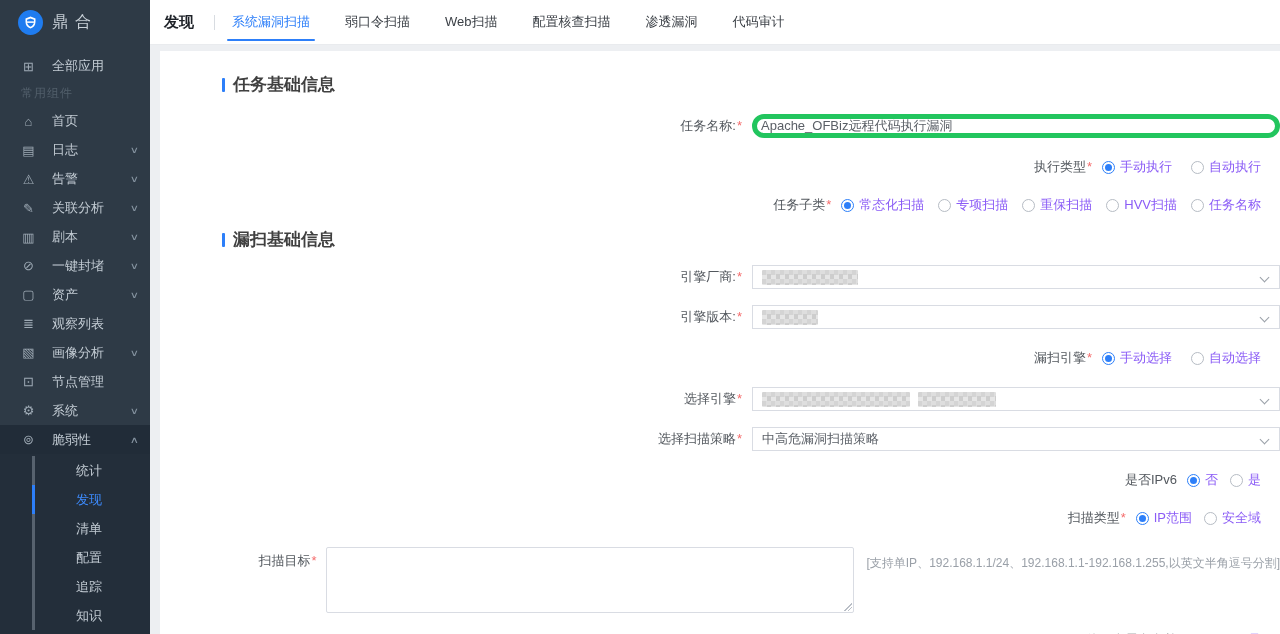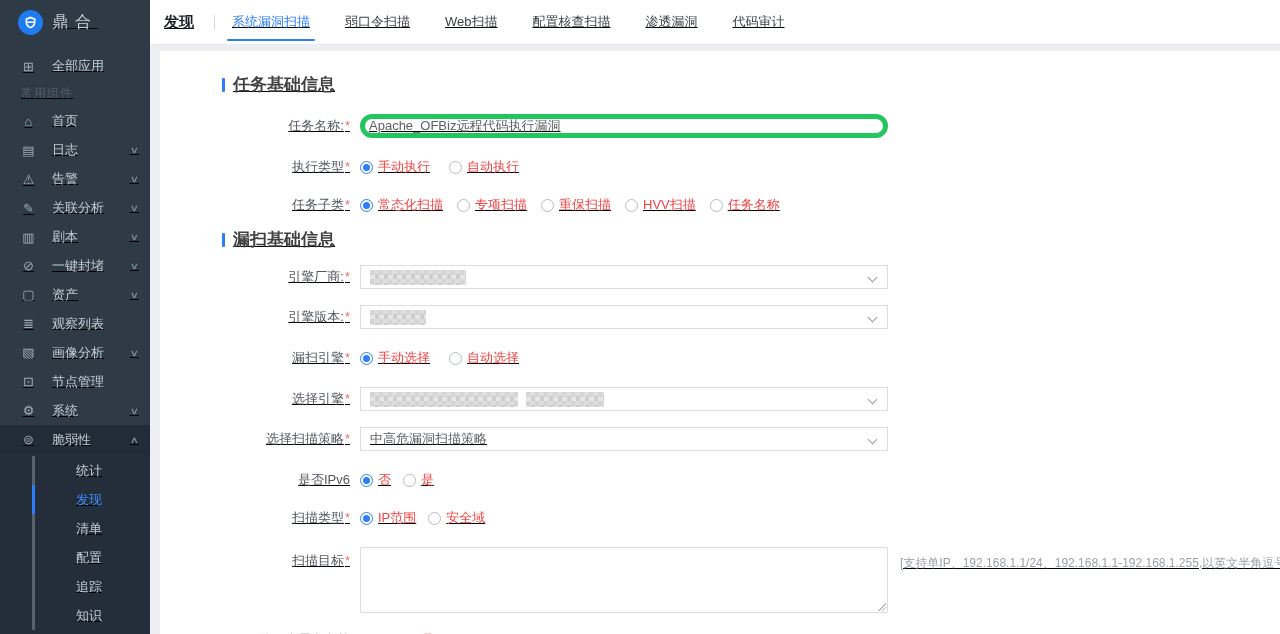--- a/index.html
+++ b/index.html
@@ -1,17 +1,17 @@
 <!DOCTYPE html>
 <html><head>
 <meta charset="utf-8">
 <style>
   * { margin:0; padding:0; box-sizing:border-box; }
   html,body { width:1280px; height:634px; overflow:hidden; font-family:"Liberation Sans",sans-serif; background:#fff; }
-  .app { display:flex; width:1280px; height:634px;text-decoration:underline; }
+  .app { display:flex; width:1280px; height:634px; }
 
   
   .sidebar { width:150px; flex-shrink:0; background:#2e3a46; color:#c3ccd4; font-size:13px; display:flex; flex-direction:column; overflow:hidden; }
   .logo-row { height:44px; display:flex; align-items:center; padding-left:18px; gap:9px; flex-shrink:0; }
   .logo-badge { width:25px; height:25px; border-radius:50%; background:#1f7cf0; display:flex; align-items:center; justify-content:center; flex-shrink:0; }
   .brand-name { color:#d7dee5; font-size:16px; letter-spacing:7px; font-weight:400; opacity:.92; }
   .nav-item { height:29px; display:flex; align-items:center; padding:0 12px 0 21px; cursor:pointer; }
   .nav-icon { width:15px; font-size:13px; color:#9fabb6; text-align:center; flex-shrink:0; }
   .nav-label { flex:1; margin-left:16px; white-space:nowrap; }
   .nav-chevron { font-size:9px; color:#8593a0; transform:scaleX(1.4); }
@@ -34,34 +34,34 @@
   .tab.active { color:#2d7ff9; }
   .tab.active::after { content:""; position:absolute; left:-5px; right:-5px; bottom:3px; height:2px; background:#2d7ff9; border-radius:1px; }
 
   .content { flex:1; padding:6px 0 0 10px; min-height:0; }
   .card { background:#fff; height:100%; padding:22px 0 0 62px; overflow:hidden; }
 
   .section-head { display:flex; align-items:center; gap:8px; margin-bottom:18px; }
   .section-bar { width:3px; height:14px; background:#2d7ff9; border-radius:1px; }
   .section-title { font-size:17px; font-weight:bold; color:#404040; }
 
-  .row { display:flex; align-items:center; margin-bottom:16px; }
+  .row { display:flex; align-items:center; margin-bottom:16px;justify-content:flex-end; }
   .row.tall { margin-bottom:20px; }
   .row.top { align-items:flex-start; }
   .flabel { width:138px; flex-shrink:0; text-align:right; font-size:13px; color:#53585e; padding-right:10px; white-space:nowrap; }
   .req { color:#f56c6c; margin-left:1px; }
 
   .text-input { width:528px; height:24px; border:5px solid #22c55e; border-radius:12px; padding:0 4px; font-size:13px; color:#5a5f66; font-family:"Liberation Sans",sans-serif; outline:none; background:#fff; }
   .select { width:528px; height:24px; border:1px solid #d9dce3; border-radius:0; background:#fff; position:relative; display:flex; align-items:center; padding:0 26px 0 9px; cursor:pointer; }
   .select .sel-text { font-size:13px; color:#5a5f66; white-space:nowrap; }
   .sel-chev { position:absolute; right:11px; top:8px; width:7px; height:7px; border-right:1.4px solid #9aa0a8; border-bottom:1.4px solid #9aa0a8; transform:rotate(45deg); }
   .redact { height:15px; border-radius:1px; background:conic-gradient(#dedede 25%, #cdcdcd 0 50%, #e6e6e6 0 75%, #d4d4d4 0) 0 0/9px 9px; filter:blur(.6px); }
 
   .radio-group { display:flex; align-items:center; }
-  .radio { display:flex; align-items:center; gap:5px; margin-right:19px; font-size:13px; color:#ef4444; cursor:pointer; white-space:nowrap; }
+  .radio { display:flex; align-items:center; gap:5px; margin-right:19px; font-size:13px; color:#8b5cf6; cursor:pointer; white-space:nowrap; }
   .rb { width:13px; height:13px; border-radius:50%; border:1px solid #b6bcc4; background:#fff; position:relative; flex-shrink:0; }
   .rb.checked { border-color:#2d7ff9; }
   .rb.checked::after { content:""; position:absolute; inset:2px; border-radius:50%; background:#2d7ff9; }
 
   .ta-wrap { position:relative; width:528px; }
   .ta { width:528px; height:66px; border:1px solid #d9dce3; border-radius:2px; resize:none; outline:none; font-family:"Liberation Sans",sans-serif; font-size:13px; color:#5a5f66; padding:6px 9px; display:block; }
   .ta-grip { position:absolute; right:2px; bottom:2px; width:9px; height:9px; background:
       linear-gradient(135deg, transparent 0 55%, #b9bec6 55% 62%, transparent 62% 75%, #b9bec6 75% 82%, transparent 82%); }
   .hint { font-size:12px; color:#9aa0a8; margin-left:12px; padding-top:8px; white-space:nowrap; }
 </style>

